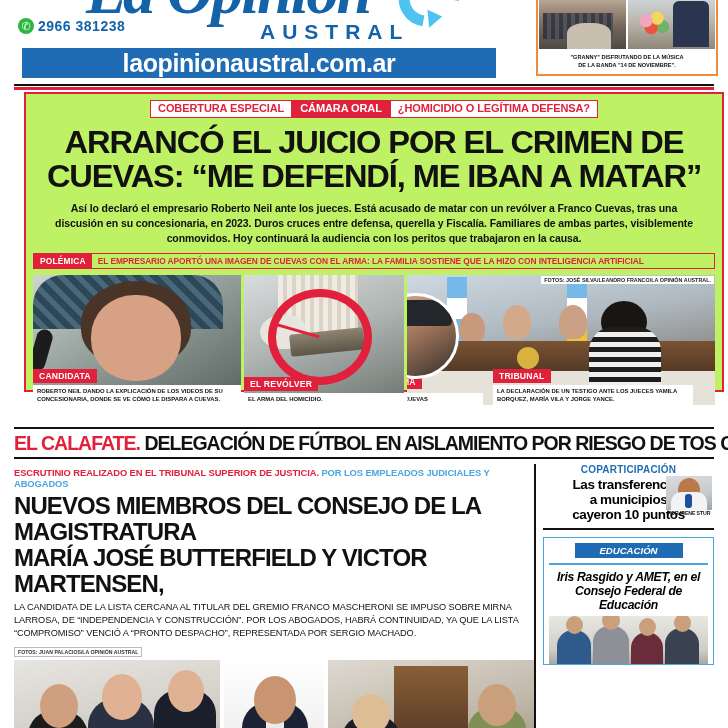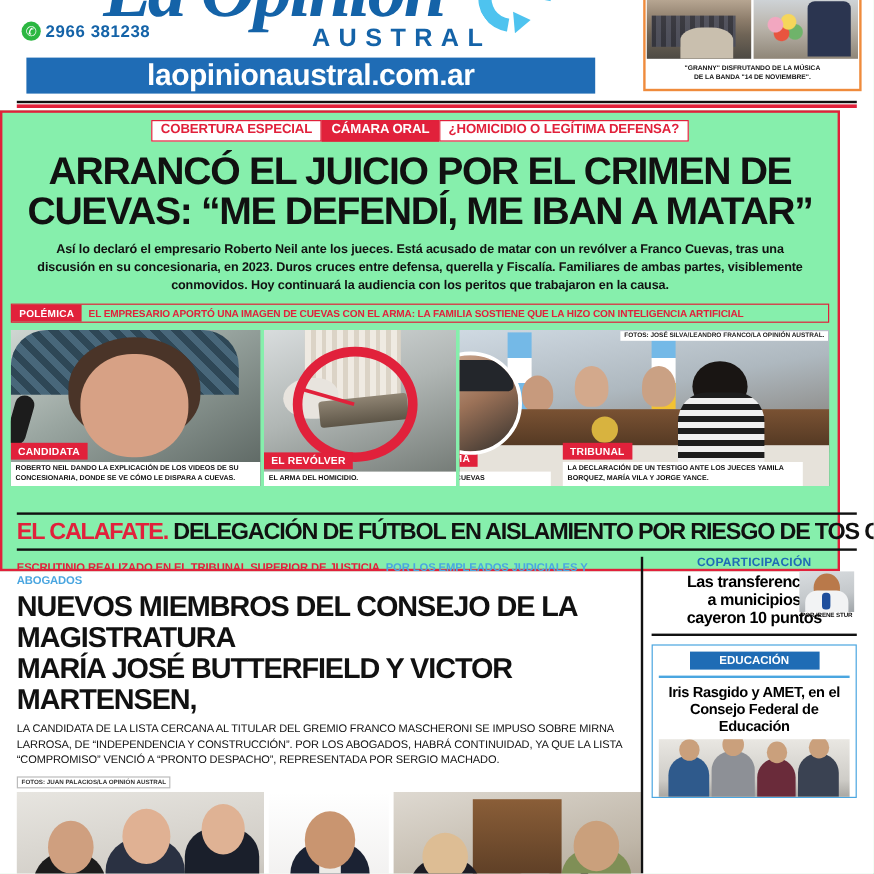--- a/index.html
+++ b/index.html
@@ -51,22 +51,22 @@
                  radial-gradient(circle at 62% 30%,#f6d65b 0 6px,transparent 7px),
                  radial-gradient(circle at 45% 70%,#e8543f 0 6px,transparent 7px),
                  radial-gradient(circle at 78% 65%,#6fb36a 0 6px,transparent 7px); }
   .promo-cap { font-size:5.6px; font-weight:bold; text-align:center; line-height:1.45;
                padding:3px 4px 0; color:#111; }
 
   .rule-black { position:absolute; left:14px; top:84px; width:700px; height:2px; background:#111; }
   .rule-red   { position:absolute; left:14px; top:87px; width:700px; height:3px; background:#e1213b; }
 
   
-  .mainbox { position:absolute; left:0; top:92px; width:700px; height:384px;
-             border:2px solid #e1213b; background:#86efac; }
+  .mainbox { position:absolute; left:24px; top:92px; width:700px; height:300px;
+             border:2px solid #e1213b; background:#bef264; }
 
   .kicker-row { display:flex; justify-content:center; gap:0; margin-top:6px; }
   .kick { font-size:11px; font-weight:bold; padding:2px 7px 3px; line-height:1; letter-spacing:-0.1px; }
   .kick-out { border:1.5px solid #e1213b; color:#e1213b; background:#fff; }
   .kick-fill { background:#e1213b; color:#fff; border:1.5px solid #e1213b; }
 
   .head1 { text-align:center; font-family:"Liberation Sans", sans-serif; font-weight:bold;
            font-size:32px; line-height:1.06; letter-spacing:-1.1px; color:#111;
            margin:8px 10px 0; transform:scaleX(1.02); transform-origin:center; }
   .head1 .l2 { display:block; }
@@ -199,21 +199,21 @@
   .byline-wrap { position:absolute; right:2px; top:12px; width:46px; height:44px; overflow:hidden; }
   .byline-img { width:46px; height:34px; position:relative;
                 background:linear-gradient(170deg,#d9dde0 0%,#c4c8cb 60%,#9fa4a8 100%); }
   .bi-h { position:absolute; left:12px; top:2px; width:22px; height:24px; background:#b9794a; border-radius:50%; }
   .bi-b { position:absolute; left:5px; bottom:0; width:36px; height:18px; background:#f2f3f4; border-radius:10px 10px 0 0; }
   .bi-m { position:absolute; left:19px; bottom:2px; width:7px; height:14px; background:#1f4e9c; border-radius:3px; }
   .byline-txt { font-size:5.2px; font-weight:bold; text-align:center; color:#111; letter-spacing:-0.1px;}
 
   .rdivider { height:2px; background:#111; margin:6px 0 7px; }
 
-  .edu-box { border:1.5px solid #4aa6e0; padding:5px 5px 0; }
+  .edu-box { border:1.5px solid #4aa6e0; padding:5px 5px 0;font-style:italic; }
   .edu-tag { background:#1f6cb5; color:#fff; font-size:9.6px; font-weight:bold;
              text-align:center; padding:2px 0; width:108px; margin:0 auto 4px; }
   .edu-head { font-size:12.2px; font-weight:bold; text-align:center; line-height:1.16; letter-spacing:-0.3px;}
   .edu-rule { height:1.5px; background:#4aa6e0; margin:5px 0; }
   .edu-head2 { font-size:12.2px; font-weight:bold; text-align:center; line-height:1.16; letter-spacing:-0.3px;}
   .edu-photo { height:48px; margin-top:4px; position:relative; overflow:hidden;
                background:linear-gradient(180deg,#e9e7e2 0%,#cfcdc8 70%,#a9a7a2 100%); }
   .ep { position:absolute; bottom:0; border-radius:16px 16px 0 0; }
   .ep1 { left:8px; width:34px; height:34px; background:#2f5a8c; }
   .ep2 { left:44px; width:36px; height:38px; background:#8d9096; }

